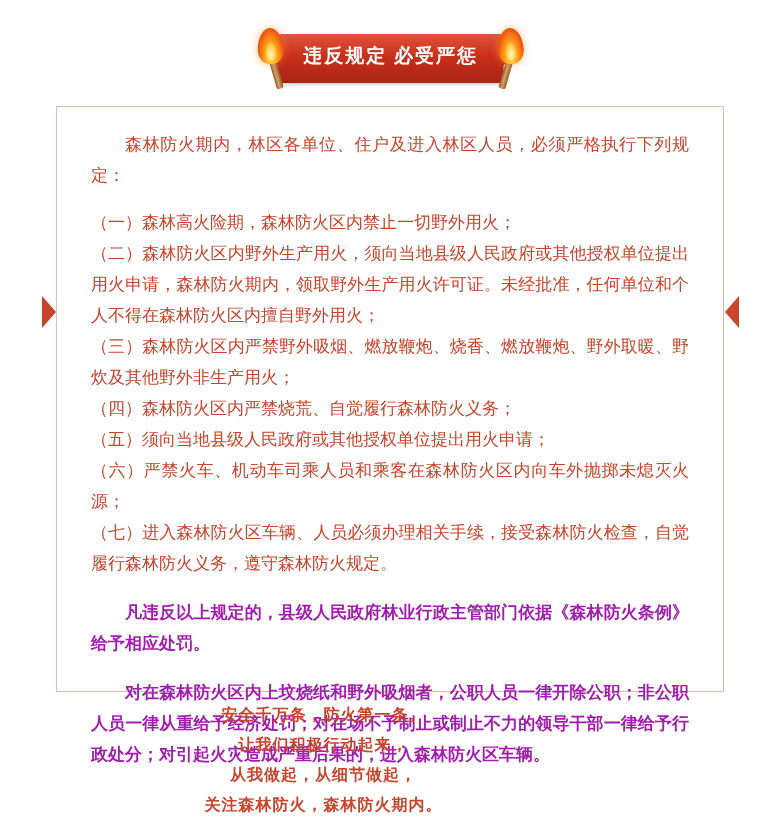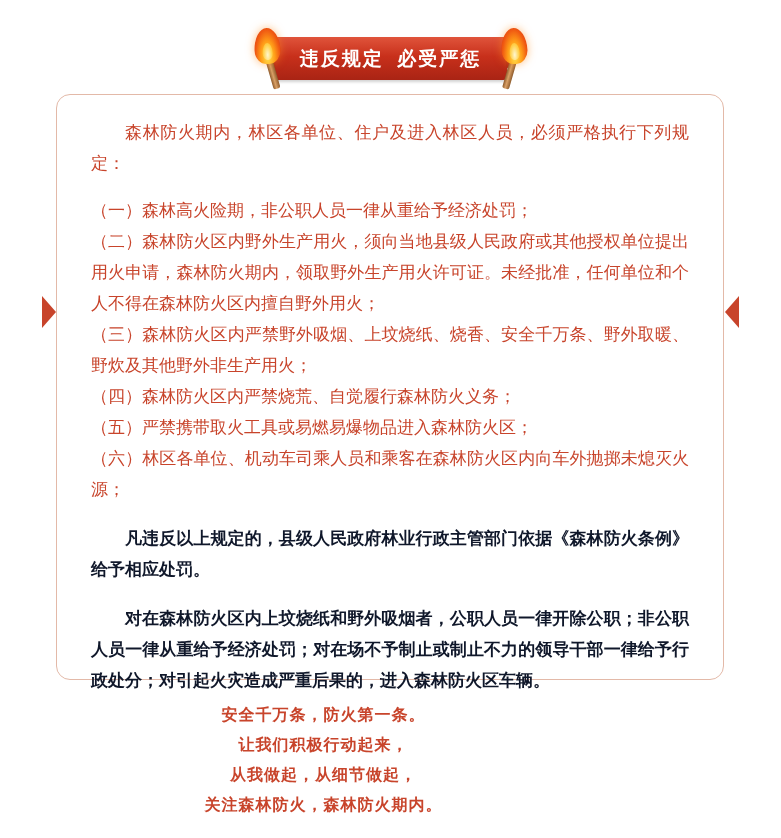--- a/index.html
+++ b/index.html
@@ -26,25 +26,25 @@
     left: 50%;
     top: 26px;
     transform: translateX(-50%);
     display: flex;
     align-items: center;
     justify-content: center;
   }
   .ribbon {
     background: linear-gradient(to bottom, #e0543b 0%, #c8301b 45%, #a92414 100%);
     color: #ffffff;
-    font-family: Liberation Mono, monospace;
+    font-family: Liberation Serif, serif;
     font-weight: bold;
     font-size: 19px;
     letter-spacing: 2px;
-    padding: 9px 26px 8px 26px;
+    padding: 9px 26px 14px 26px;
     border-radius: 4px;
     box-shadow: 0 2px 3px rgba(0,0,0,0.18);
     position: relative;
     z-index: 3;
     white-space: nowrap;
   }
   .ribbon::before,
   .ribbon::after {
     content: "";
     position: absolute;
@@ -105,25 +105,25 @@
     width: 10px;
     height: 17px;
     background: radial-gradient(ellipse at 50% 70%, #fff7cf 0%, #ffd04a 60%, rgba(255,210,70,0) 100%);
     border-radius: 50% 50% 45% 45% / 60% 60% 40% 40%;
   }
 
   
   .doc-box {
     position: absolute;
     left: 56px;
-    top: 94px;
+    top: 106px;
     width: 668px;
     height: 586px;
     border: 1px solid #e3b9a8;
-    border-radius: 14px;
+    border-radius: 0;
     box-sizing: border-box;
     padding: 22px 34px 0 34px;
   }
   .arrow {
     position: absolute;
     top: 296px;
     width: 0;
     height: 0;
     border-top: 16px solid transparent;
     border-bottom: 16px solid transparent;
@@ -141,21 +141,21 @@
     font-size: 17px;
     line-height: 31px;
     color: #c8442b;
     margin: 0;
     text-align: justify;
   }
   .p.indent { text-indent: 2em; }
   .p.spaced { margin-top: 18px; }
   .p.bold {
     font-weight: bold;
-    color: #0f172a;
+    color: #a21caf;
     font-family: Liberation Serif, serif;
   }
   .list .p { margin: 0; }
   .gap-small { height: 16px; }
 
   
   .slogan {
     position: absolute;
     left: 0;
     top: 700px;
@@ -184,26 +184,27 @@
       <span class="stick"></span>
       <span class="flame"></span>
     </span>
   </div>
 </div>
 
 <div class="doc-box">
   <p class="p indent">森林防火期内，林区各单位、住户及进入林区人员，必须严格执行下列规定：</p>
   <div class="gap-small"></div>
   <div class="list">
-    <p class="p">（一）森林高火险期，非公职人员一律从重给予经济处罚；</p>
+    <p class="p">（一）森林高火险期，森林防火区内禁止一切野外用火；</p>
     <p class="p">（二）森林防火区内野外生产用火，须向当地县级人民政府或其他授权单位提出用火申请，森林防火期内，领取野外生产用火许可证。未经批准，任何单位和个人不得在森林防火区内擅自野外用火；</p>
-    <p class="p">（三）森林防火区内严禁野外吸烟、上坟烧纸、烧香、安全千万条、野外取暖、野炊及其他野外非生产用火；</p>
+    <p class="p">（三）森林防火区内严禁野外吸烟、燃放鞭炮、烧香、燃放鞭炮、野外取暖、野炊及其他野外非生产用火；</p>
     <p class="p">（四）森林防火区内严禁烧荒、自觉履行森林防火义务；</p>
-    <p class="p">（五）严禁携带取火工具或易燃易爆物品进入森林防火区；</p>
-    <p class="p">（六）林区各单位、机动车司乘人员和乘客在森林防火区内向车外抛掷未熄灭火源；</p>
+    <p class="p">（五）须向当地县级人民政府或其他授权单位提出用火申请；</p>
+    <p class="p">（六）严禁火车、机动车司乘人员和乘客在森林防火区内向车外抛掷未熄灭火源；</p>
+    <p class="p">（七）进入森林防火区车辆、人员必须办理相关手续，接受森林防火检查，自觉履行森林防火义务，遵守森林防火规定。</p>
   </div>
   <p class="p indent bold spaced">凡违反以上规定的，县级人民政府林业行政主管部门依据《森林防火条例》给予相应处罚。</p>
   <p class="p indent bold spaced">对在森林防火区内上坟烧纸和野外吸烟者，公职人员一律开除公职；非公职人员一律从重给予经济处罚；对在场不予制止或制止不力的领导干部一律给予行政处分；对引起火灾造成严重后果的，进入森林防火区车辆。</p>
 </div>
 
 <div class="arrow left"></div>
 <div class="arrow right"></div>
 
 <div class="slogan">
   <div>安全千万条，防火第一条。</div>

